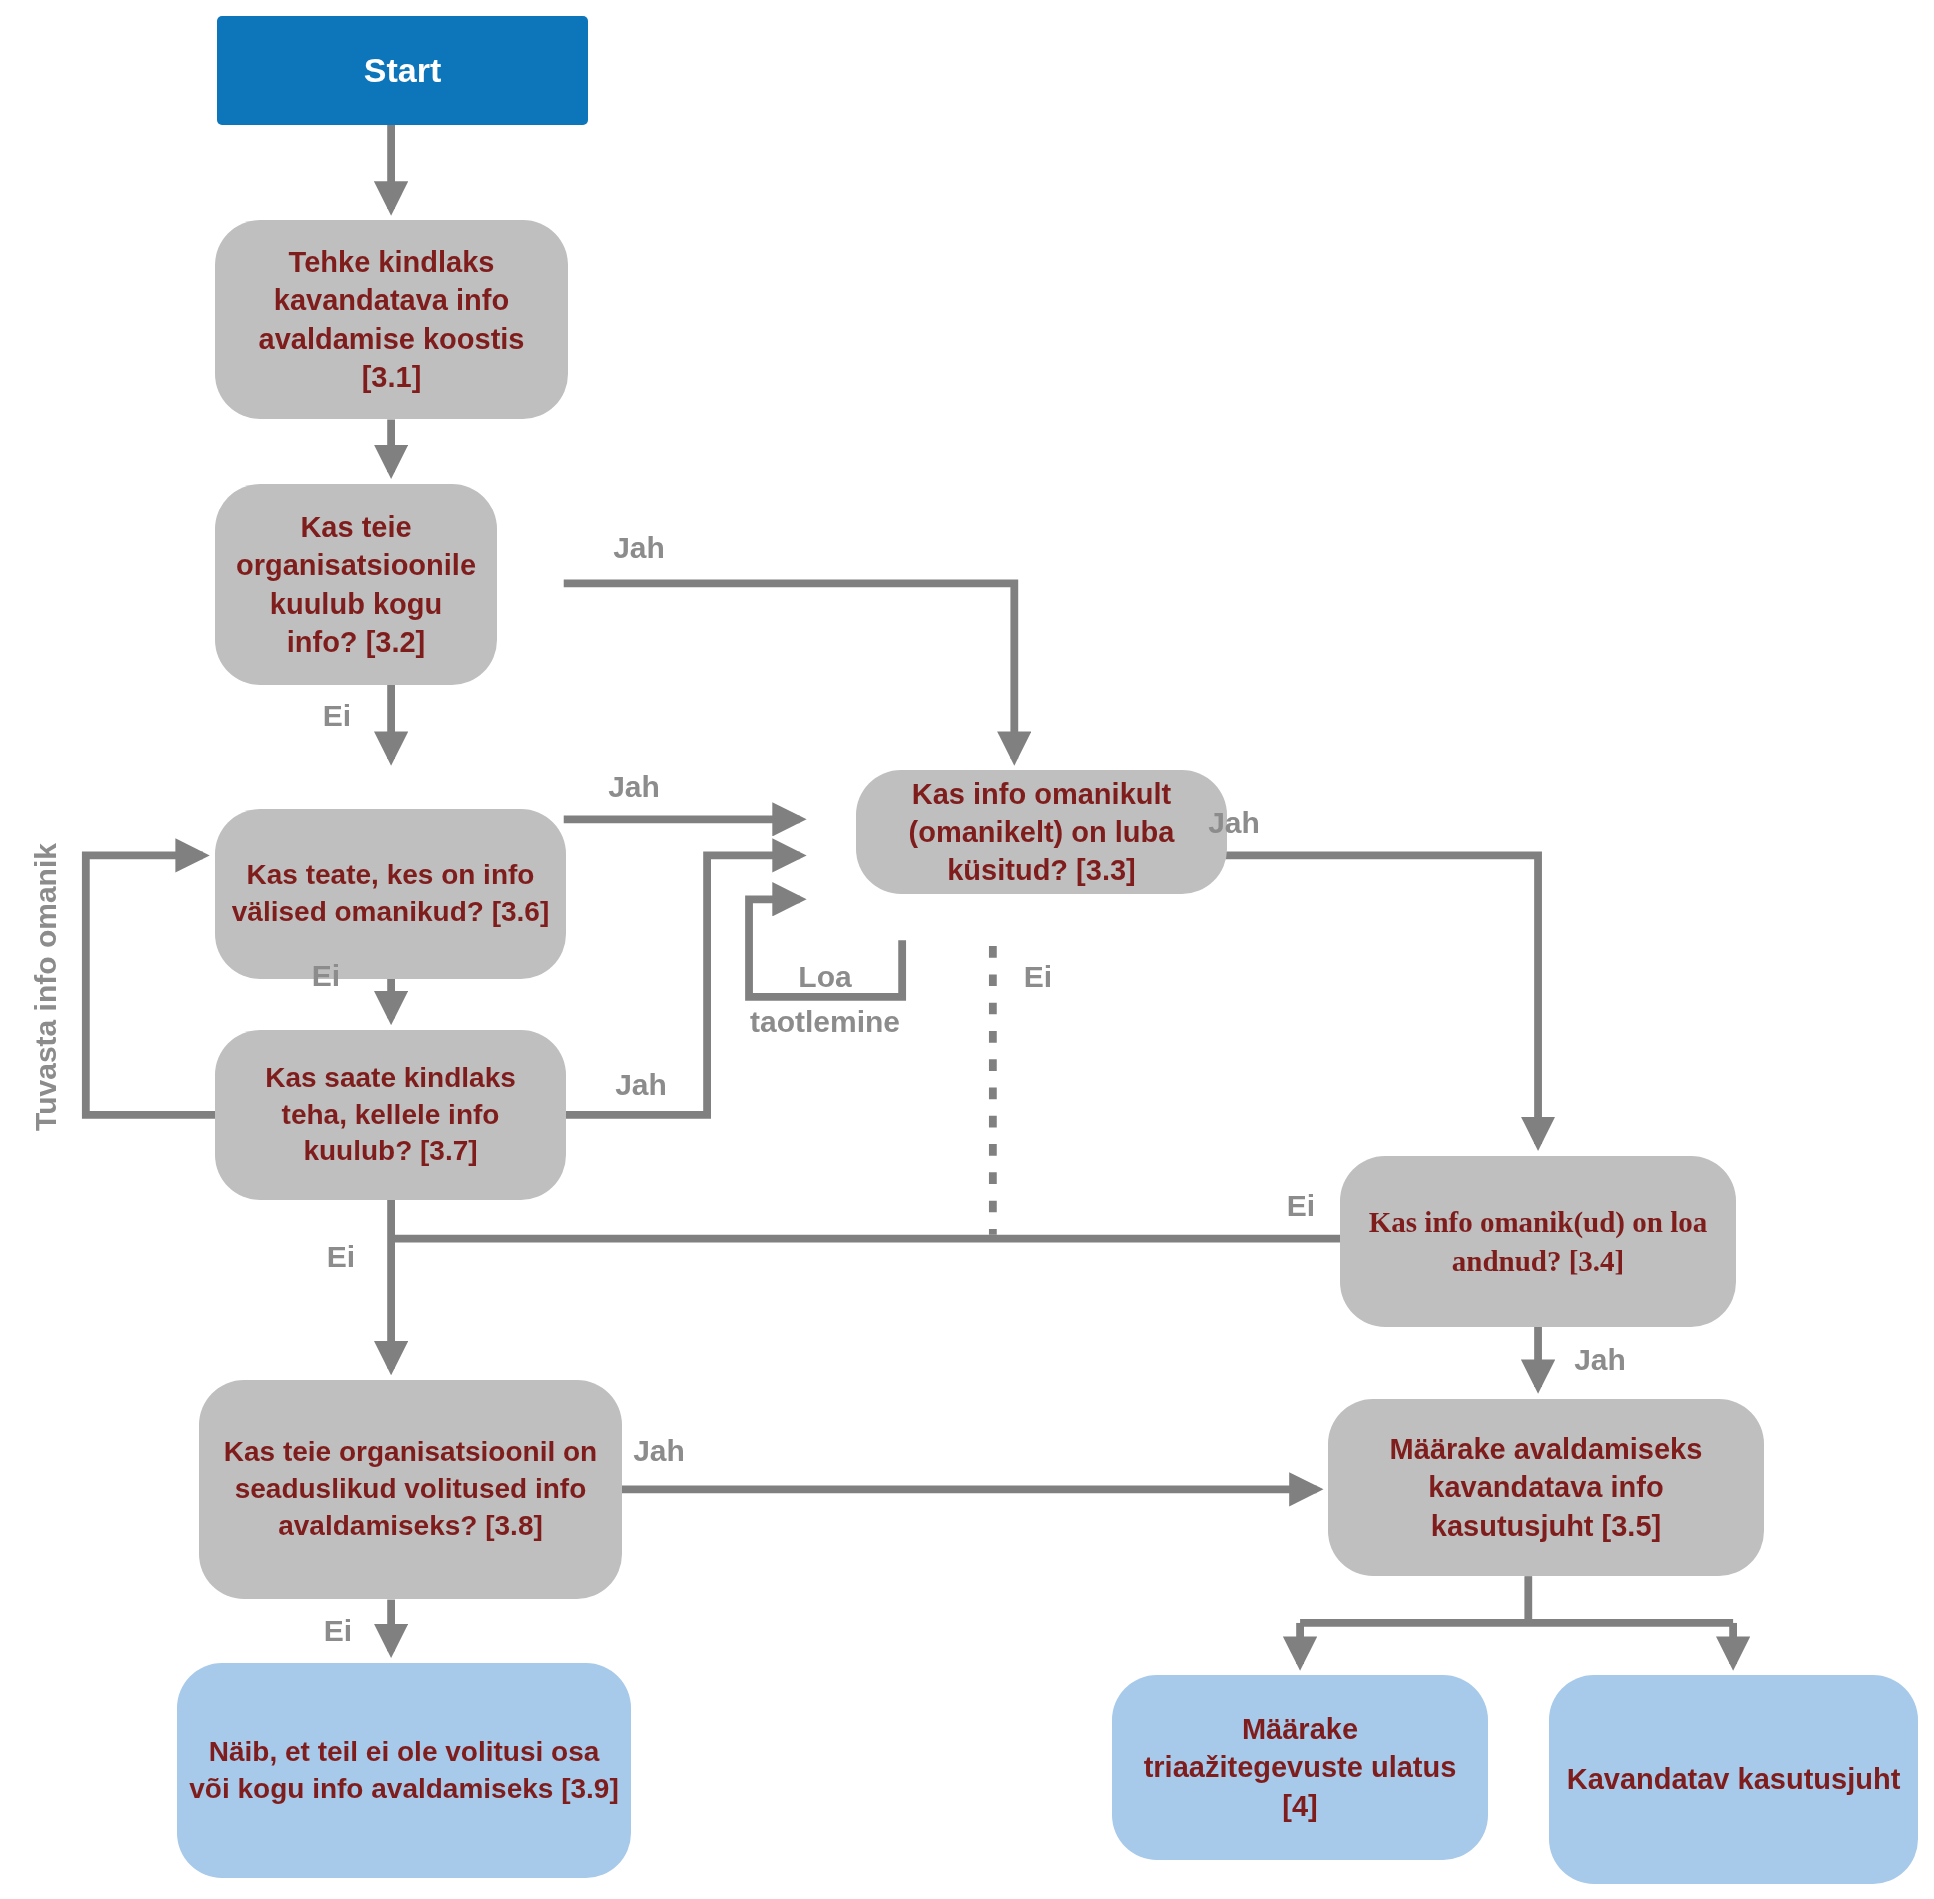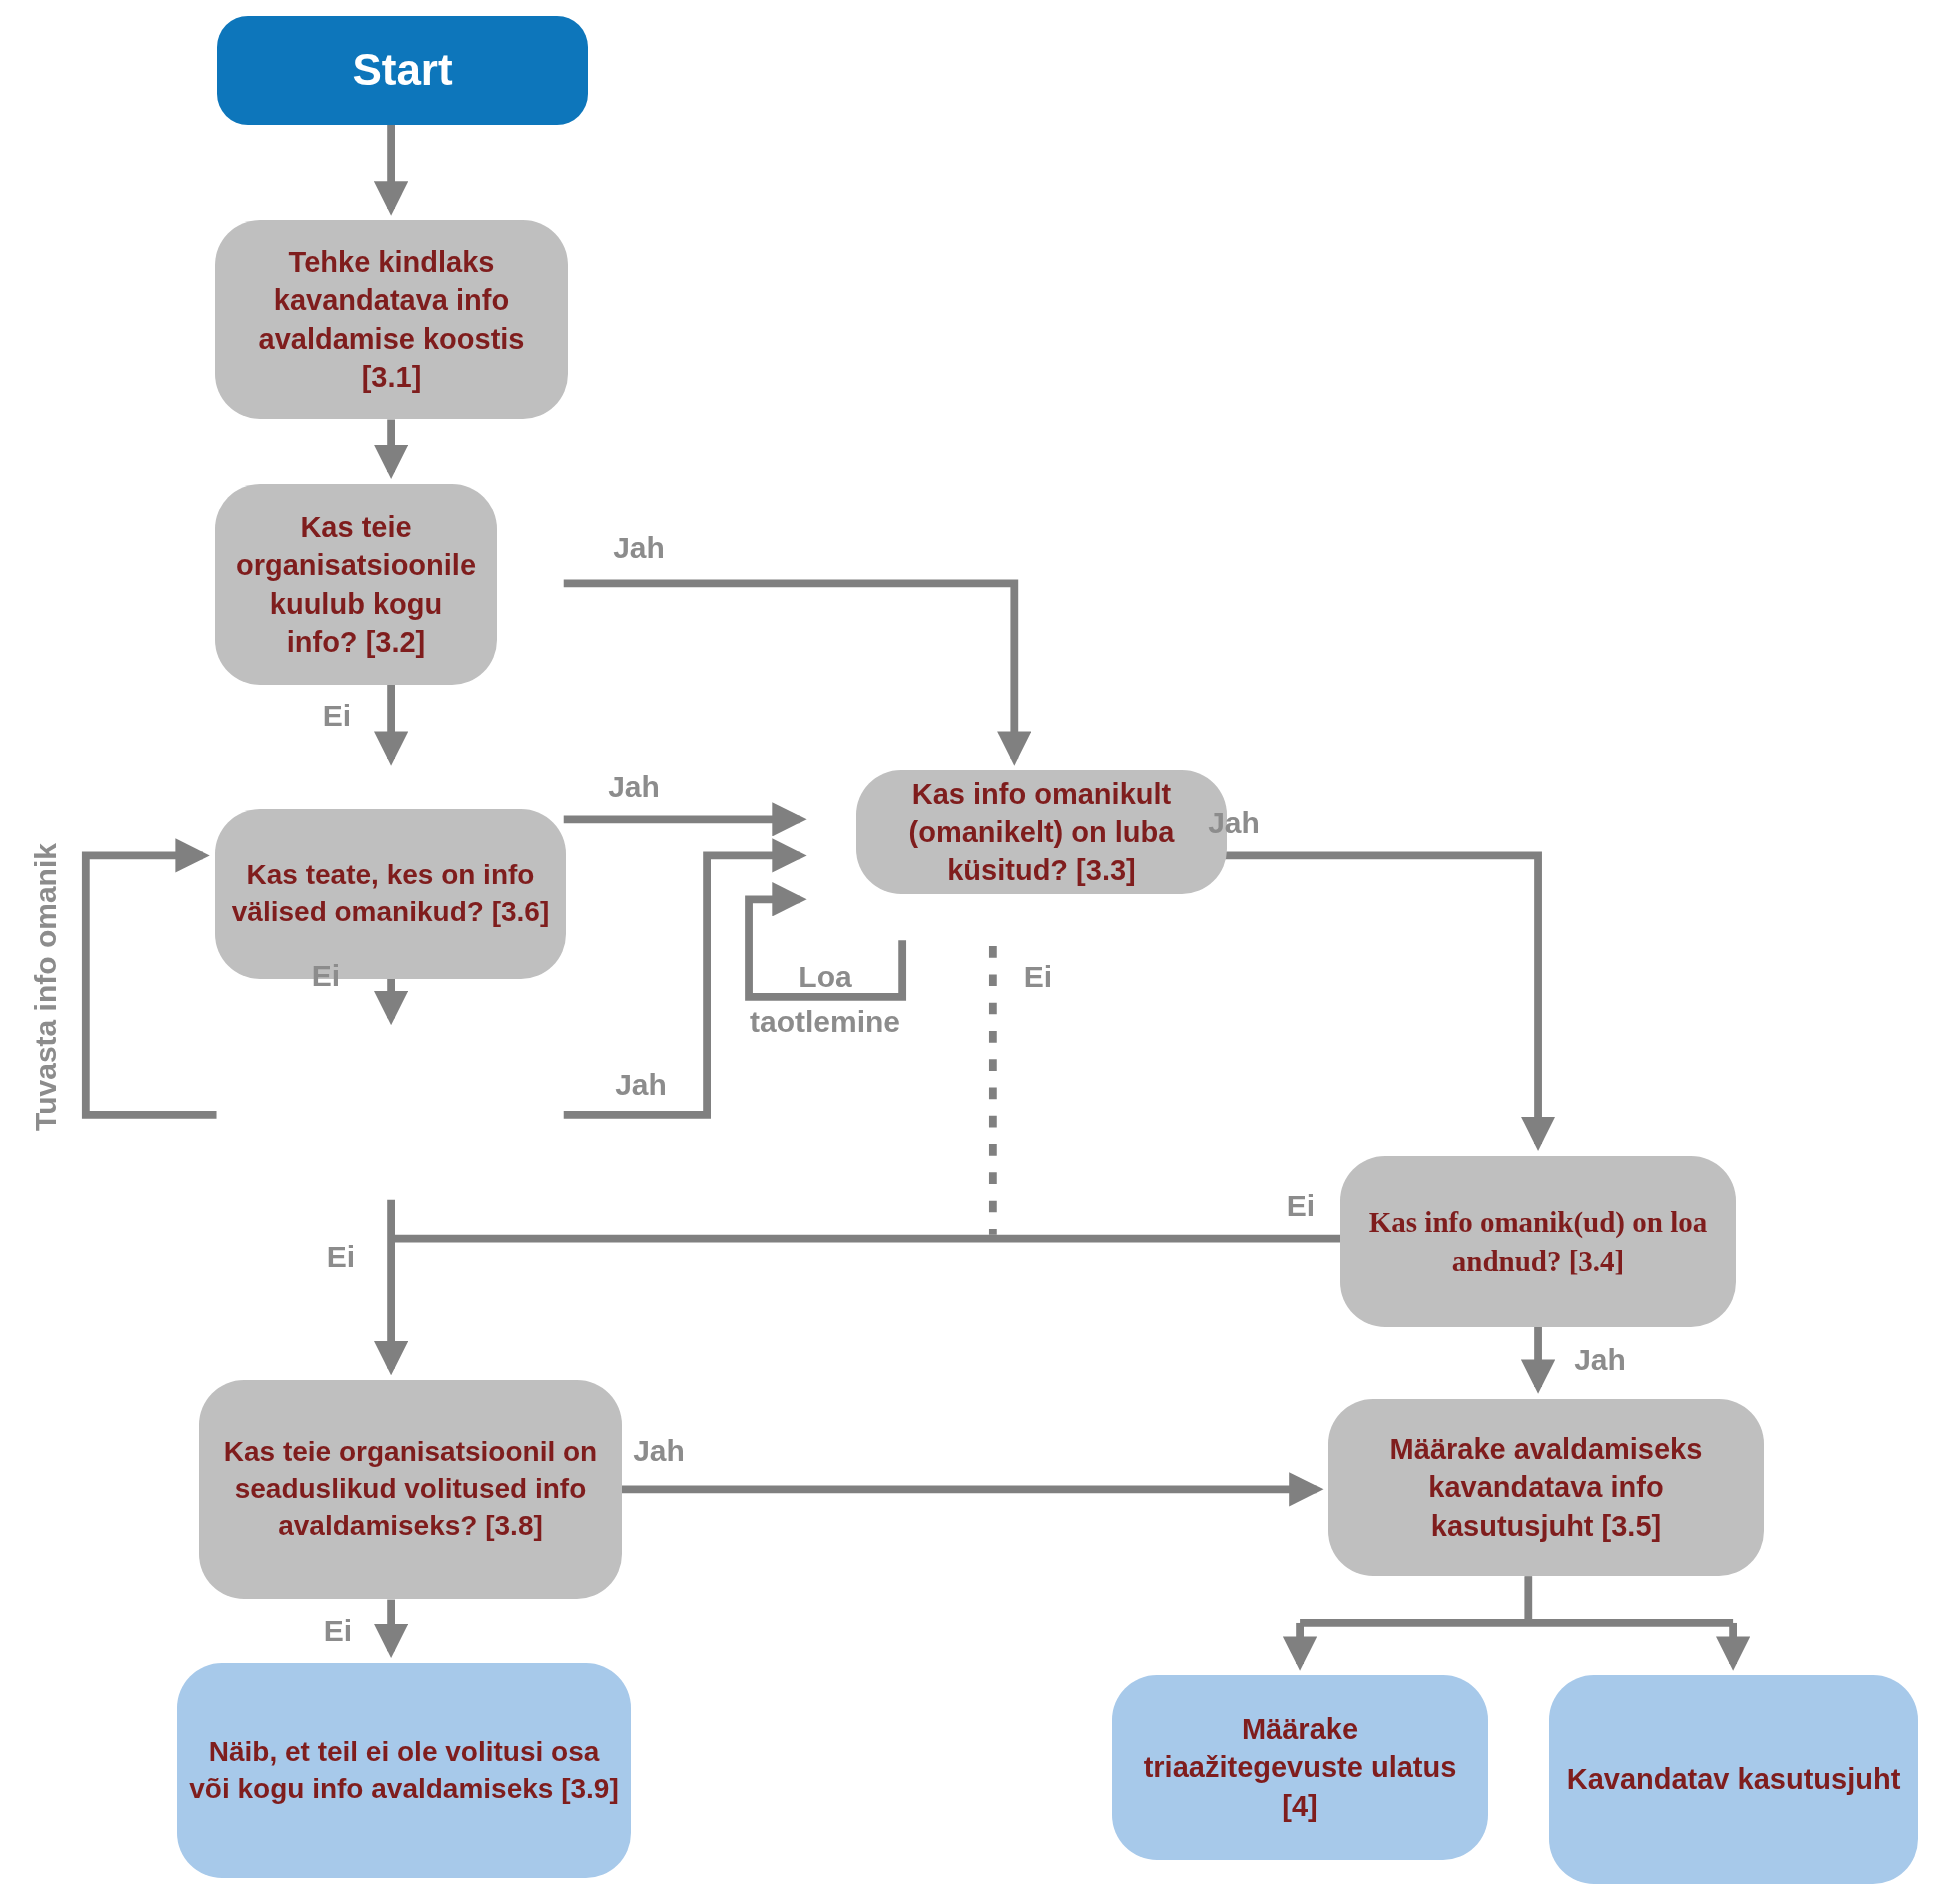--- a/index.html
+++ b/index.html
@@ -22,21 +22,21 @@
     font-weight:bold;
     font-size:29px;
     line-height:1.32;
     color:#7f1d1d;
     border-radius:45px;
   }
   .process{background:#bfbfbf;}
   .result{background:#a7c9ea;}
   .start{
     background:#0d76bb;color:#ffffff;
-    font-size:44px;border-radius:31px;
+    font-size:34px;border-radius:5px;
   }
   .elabel{
     position:absolute;
     transform:translate(-50%,-50%);
     font-weight:bold;font-size:30px;color:#8c8c8c;
     white-space:nowrap;text-align:center;line-height:1.5;
   }
   .elabel.wrap{white-space:normal;width:207px;}
   .elabel.vertical{transform:translate(-50%,-50%) rotate(-90deg);}
 </style>
@@ -75,20 +75,21 @@
   </svg>
 
   <div class="node start" style="left:217px;top:15.6px;width:371px;height:109px;">Start</div>
 
   <div class="node process" style="left:215px;top:220px;width:353px;height:199px;">Tehke kindlaks kavandatava info avaldamise koostis [3.1]</div>
 
   <div class="node process" style="left:215px;top:484px;width:282px;height:201px;">Kas teie organisatsioonile kuulub kogu info? [3.2]</div>
 
   <div class="node process" style="left:215px;top:809px;width:351px;height:170px;font-size:28px;padding:7.8px 13.7px;">Kas teate, kes on info välised omanikud? [3.6]</div>
 
+  <div class="node process" style="left:215px;top:1030px;width:351px;height:170px;font-size:28px;padding:7.8px 13.7px;">Kas saate kindlaks teha, kellele info kuulub? [3.7]</div>
 
   <div class="node process" style="left:856px;top:770px;width:371px;height:124px;">Kas info omanikult (omanikelt) on luba küsitud? [3.3]</div>
 
   <div class="node process" style="left:1340px;top:1156px;width:396px;height:171px;font-family:Liberation Serif, serif;">Kas info omanik(ud) on loa andnud? [3.4]</div>
 
   <div class="node process" style="left:1328px;top:1399px;width:436px;height:177px;">Määrake avaldamiseks kavandatava info kasutusjuht [3.5]</div>
 
   <div class="node process" style="left:199px;top:1380px;width:423px;height:219px;font-size:28px;padding:7.8px 11.7px;">Kas teie organisatsioonil on seaduslikud volitused info avaldamiseks? [3.8]</div>
 
   <div class="node result" style="left:177px;top:1663px;width:454px;height:215px;font-size:28px;padding:7.8px 11.7px;">Näib, et teil ei ole volitusi osa või kogu info avaldamiseks [3.9]</div>

